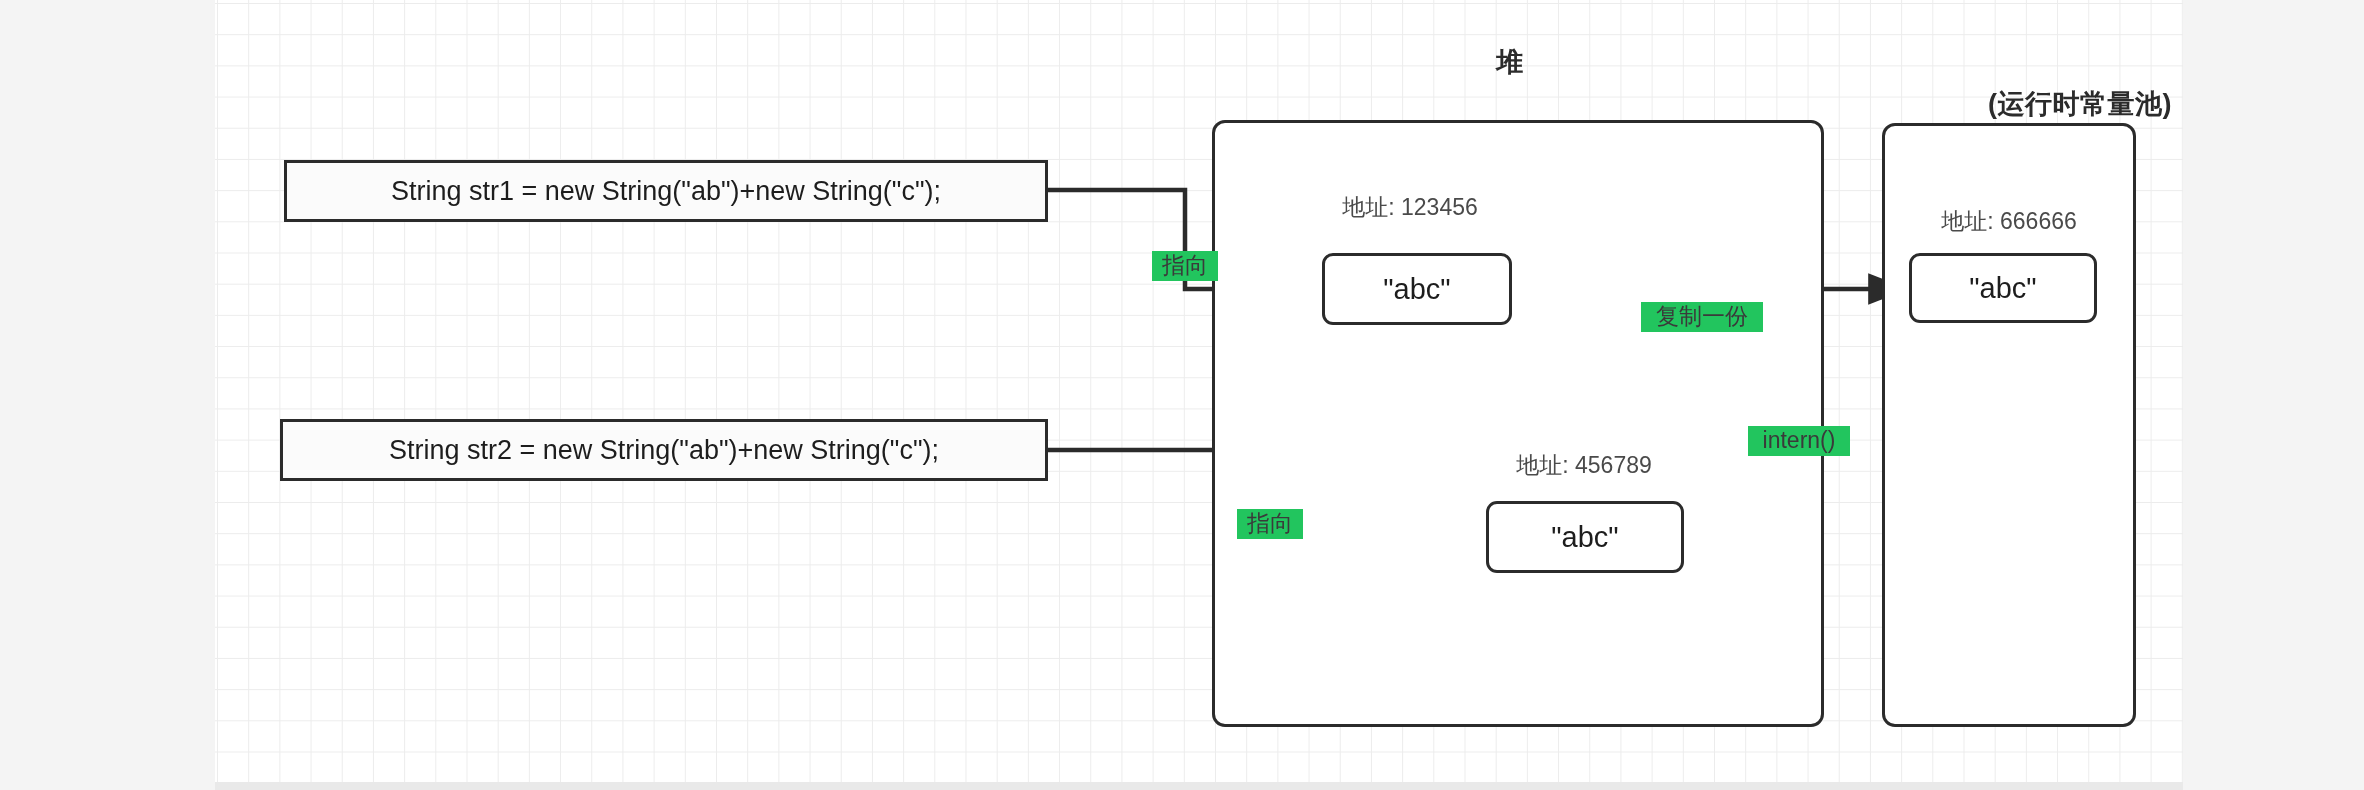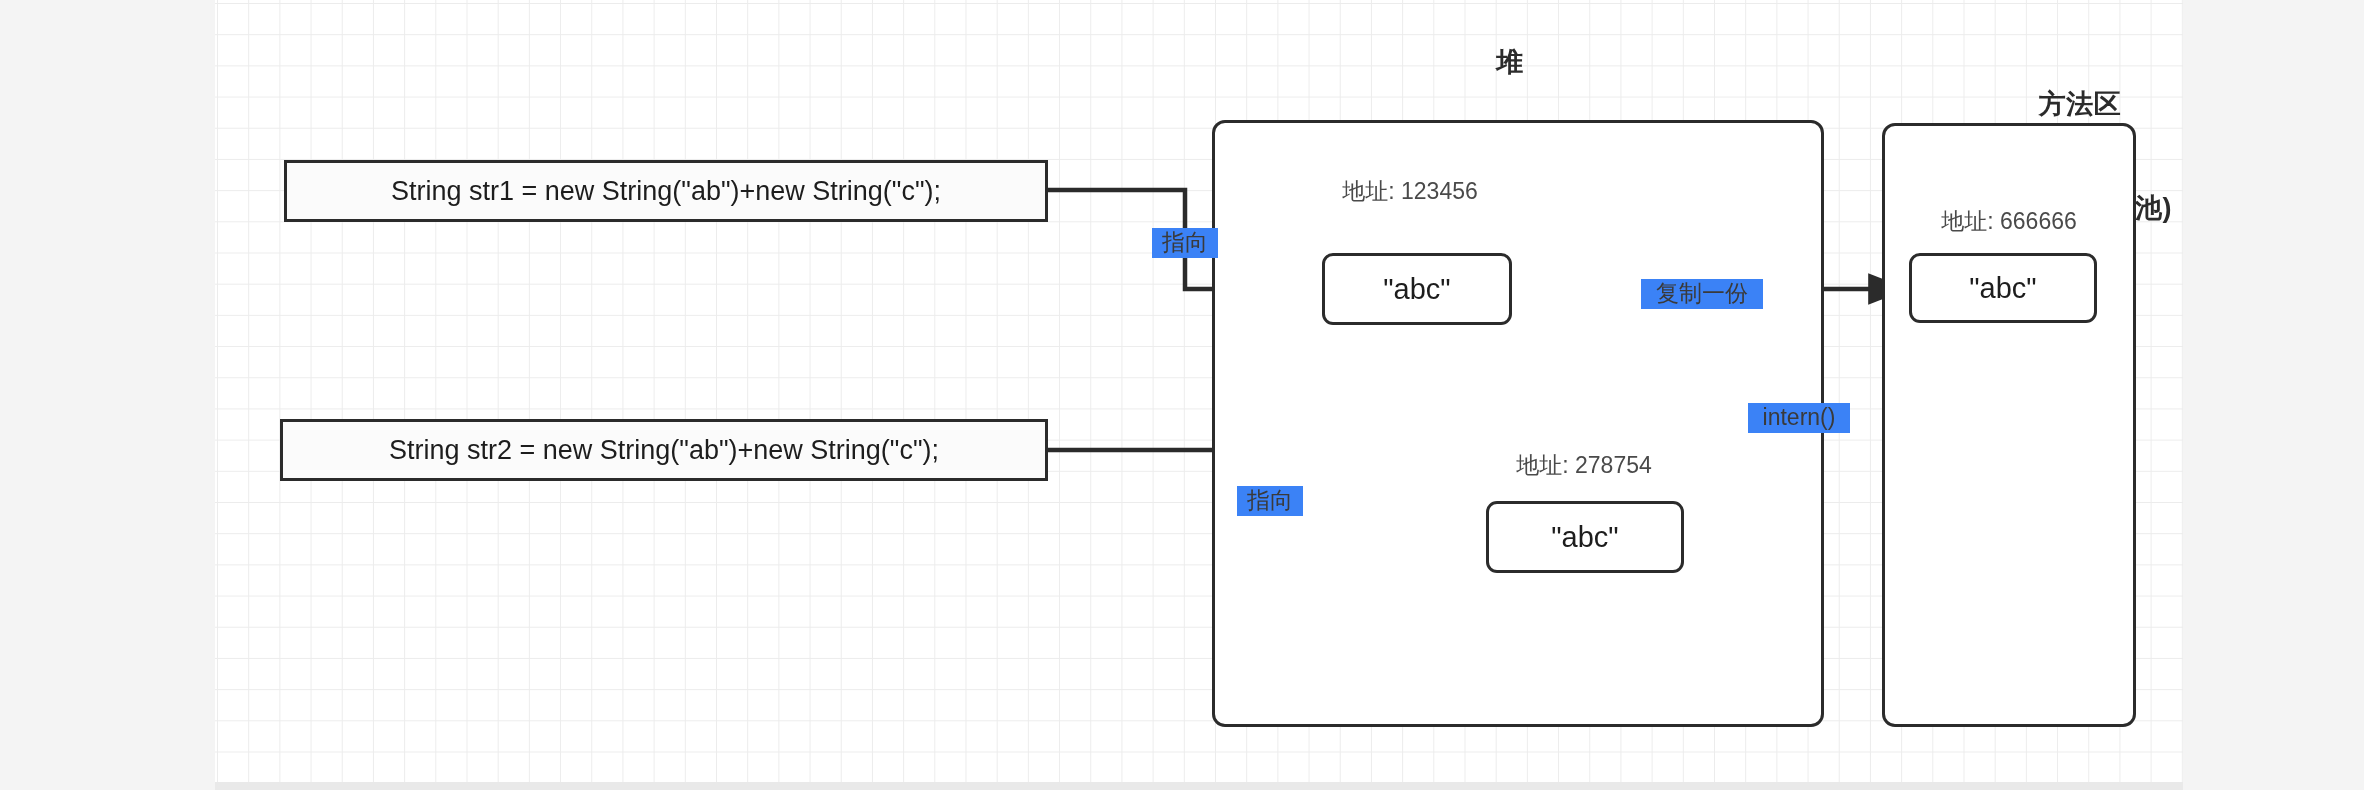--- a/index.html
+++ b/index.html
@@ -104,25 +104,26 @@
     font-size: 23px;
     color: #4a4a4a;
     white-space: pre;
     text-align: center;
   }
 
   .edge-label {
     position: absolute;
     font-size: 23px;
     color: #3a3a3a;
-    background: #3b82f6;
+    background: #22c55e;
     white-space: pre;
     text-align: center;
     padding: 1px 2px;
     line-height: 1.2;
+    margin-top: 23px;
   }
 </style>
 </head>
 <body>
 
 <div id="root">
 
   <div id="canvas"></div>
   <div id="canvas-bottom-strip"></div>
 
@@ -138,37 +139,36 @@
     <path d="M 1048 450 L 1268 450 L 1268 537 L 1483 537" fill="none" stroke="#2b2b2b" stroke-width="4.5" stroke-linecap="butt" stroke-linejoin="miter" marker-end="url(#arrowhead)"></path>
 
     <path d="M 1518 289 L 1906 289" fill="none" stroke="#2b2b2b" stroke-width="4.5" stroke-linecap="butt" stroke-linejoin="miter" marker-end="url(#arrowhead)"></path>
 
     <path d="M 1690 537 L 1803 537 L 1803 289" fill="none" stroke="#2b2b2b" stroke-width="4.5" stroke-linecap="butt" stroke-linejoin="miter"></path>
   </svg>
 
   <div class="region-title" style="left:1430px; top:45px; width:160px;">堆</div>
 
   <div class="region-title" style="left:1880px; top:18px; width:400px;">
-    <div>方法区</div>
     <div>(运行时常量池)</div>
   </div>
 
   <div class="container-box" style="left:1212px; top:120px; width:612px; height:607px;"></div>
 
   <div class="container-box" style="left:1882px; top:123px; width:254px; height:604px;"></div>
 
   <div class="code-box" style="left:284px; top:160px; width:764px; height:62px;">String str1 = new String("ab")+new String("c");</div>
 
   <div class="code-box" style="left:280px; top:419px; width:768px; height:62px;">String str2 = new String("ab")+new String("c");</div>
 
-  <div class="addr-label" style="left:1300px; top:176px; width:220px;">地址: 123456</div>
+  <div class="addr-label" style="left:1300px; top:192px; width:220px;">地址: 123456</div>
 
   <div class="value-box" style="left:1322px; top:253px; width:190px; height:72px;">"abc"</div>
 
-  <div class="addr-label" style="left:1472px; top:450px; width:224px;">地址: 278754</div>
+  <div class="addr-label" style="left:1472px; top:450px; width:224px;">地址: 456789</div>
 
   <div class="value-box" style="left:1486px; top:501px; width:198px; height:72px;">"abc"</div>
 
   <div class="addr-label" style="left:1898px; top:206px; width:222px;text-align:center;">地址: 666666</div>
 
   <div class="value-box" style="left:1909px; top:253px; width:188px; height:70px;">"abc"</div>
 
   <div class="edge-label" style="left:1152px; top:228px; width:62px;">指向</div>
 
   <div class="edge-label" style="left:1237px; top:486px; width:62px;">指向</div>

